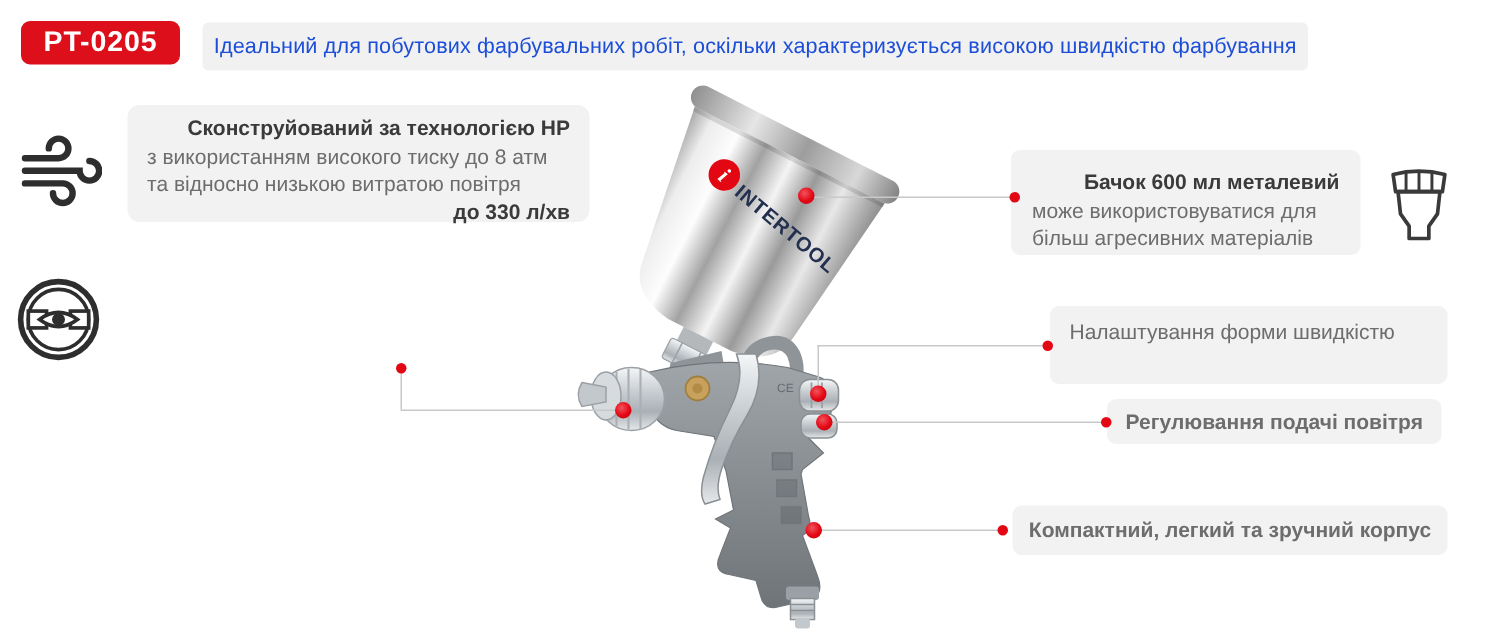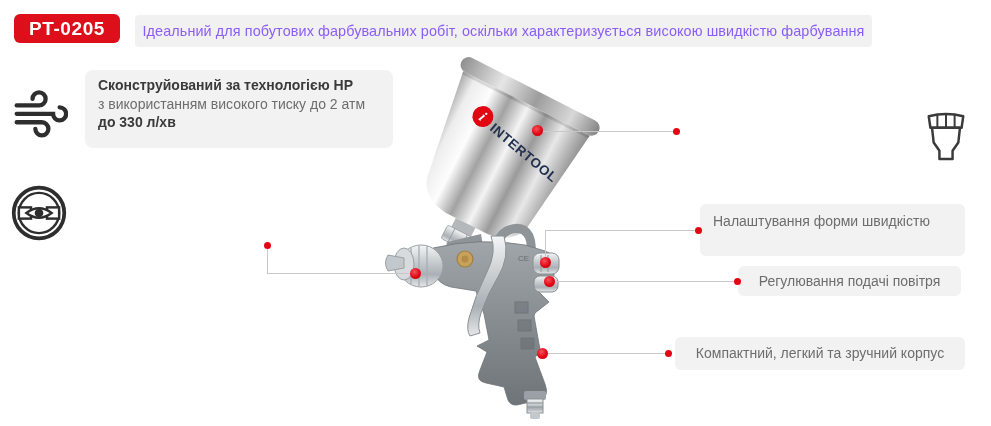--- a/index.html
+++ b/index.html
@@ -2,25 +2,25 @@
 <html><head>
 <meta charset="utf-8">
 <style>
   html,body{margin:0;padding:0;background:#fff;}
   .canvas{position:relative;width:991px;height:426px;background:#fff;overflow:hidden;
           font-family:"Liberation Sans",sans-serif;color:#6d6d6d;}
   .abs{position:absolute;}
   .pill{background:#dc0f1a;color:#fff;font-weight:700;font-size:19px;letter-spacing:.6px;
         border-radius:6px;display:flex;align-items:center;justify-content:center;}
   .banner{background:#f1f1f1;border-radius:4px;display:flex;align-items:center;justify-content:center;
-          font-size:14.4px;color:#8b5cf6;white-space:nowrap;letter-spacing:.1px;}
+          font-size:14.4px;color:#1d4ed8;white-space:nowrap;letter-spacing:.1px;}
   .card{background:#f2f2f2;border-radius:8px;font-size:14px;line-height:18.6px;color:#6d6d6d;}
   .card .pad{padding:6px 13px;}
-  .b{color:#3a3a3a;font-weight:700;}
-  .center-line{display:flex;align-items:center;justify-content:center;height:100%;white-space:nowrap;}
+  .b{color:#3a3a3a;font-weight:700;text-align:right;}
+  .center-line{display:flex;align-items:center;justify-content:center;height:100%;white-space:nowrap;font-weight:bold;}
   .cline{position:absolute;background:#c8c8c8;z-index:4;}
   .dot-big{position:absolute;width:11px;height:11px;border-radius:50%;z-index:5;
            background:radial-gradient(circle at 40% 35%, #f0545c 0%, #e30613 55%, #c2000c 100%);}
   .dot-small{position:absolute;width:7px;height:7px;border-radius:50%;background:#e30613;z-index:5;}
   .icon-box{display:flex;align-items:center;justify-content:center;}
   svg{display:block;}
 </style>
 </head>
 <body>
 
@@ -37,21 +37,22 @@
   <div class="abs icon-box" style="left:12px;top:86px;width:56px;height:52px;">
     <svg width="56" height="52" viewBox="0 0 60 52" fill="none" stroke="#2e2e2e" stroke-width="4.6" stroke-linecap="round">
       <path d="M5 19 h24 a7 7 0 1 0 -7 -7"></path>
       <path d="M5 28 h39 a7 7 0 1 0 7 -7"></path>
       <path d="M5 37 h27 a7 7 0 1 1 -7 7"></path>
     </svg>
   </div>
   <div class="abs card" style="left:85px;top:70px;width:308px;height:78px;">
     <div class="pad">
       <div class="b">Сконструйований за технологією HP</div>
-      <div>з використанням високого тиску до 2 атм</div>
+      <div>з використанням високого тиску до 8 атм</div>
+      <div>та відносно низькою витратою повітря</div>
       <div class="b">до 330 л/хв</div>
     </div>
   </div>
 
   <div class="abs icon-box" style="left:10px;top:184px;width:58px;height:58px;">
     <svg width="58" height="58" viewBox="0 0 62 62">
       <circle cx="31" cy="31" r="27" fill="none" stroke="#2e2e2e" stroke-width="4"></circle>
       <circle cx="31" cy="31" r="21.5" fill="none" stroke="#2e2e2e" stroke-width="2.6"></circle>
       <rect x="9.5" y="25" width="13" height="12" fill="#ffffff" stroke="#2e2e2e" stroke-width="2.6"></rect>
       <rect x="39.5" y="25" width="13" height="12" fill="#ffffff" stroke="#2e2e2e" stroke-width="2.6"></rect>
@@ -149,20 +150,27 @@
 
     <g>
       <rect x="149" y="341" width="22" height="9" rx="2" fill="#9aa0a5"></rect>
       <rect x="152" y="349" width="16" height="14" fill="url(#chrome)" stroke="#8a9094" stroke-width="1"></rect>
       <line x1="152" y1="353" x2="168" y2="353" stroke="#8a9094" stroke-width="1"></line>
       <line x1="152" y1="357" x2="168" y2="357" stroke="#8a9094" stroke-width="1"></line>
       <rect x="155" y="362" width="10" height="7" rx="2" fill="#c3c8cc"></rect>
     </g>
   </svg>
 
+  <div class="abs card" style="left:674px;top:100px;width:233px;height:70px;border-radius:6px;">
+    <div style="padding:12px 14px;">
+      <div class="b">Бачок 600 мл металевий</div>
+      <div>може використовуватися для</div>
+      <div>більш агресивних матеріалів</div>
+    </div>
+  </div>
   <div class="abs icon-box" style="left:923px;top:105px;width:46px;height:62px;">
     <svg width="46" height="60" viewBox="0 0 56 72" fill="none" stroke="#3a3a3a" stroke-width="3" stroke-linejoin="round">
       <path d="M7 12 Q28 6.5 49 12 L47 26 L9 26 Z"></path>
       <path d="M17.5 9.5 V26 M28 8.5 V26 M38.5 9.5 V26" stroke-width="2.4"></path>
       <path d="M11 26 L45 26 L43 44 L36 54 L36 64 L20 64 L20 54 L13 44 Z"></path>
     </svg>
   </div>
 
   <div class="abs card" style="left:700px;top:204px;width:265px;height:52px;border-radius:6px;">
     <div style="padding:8px 13px;">

